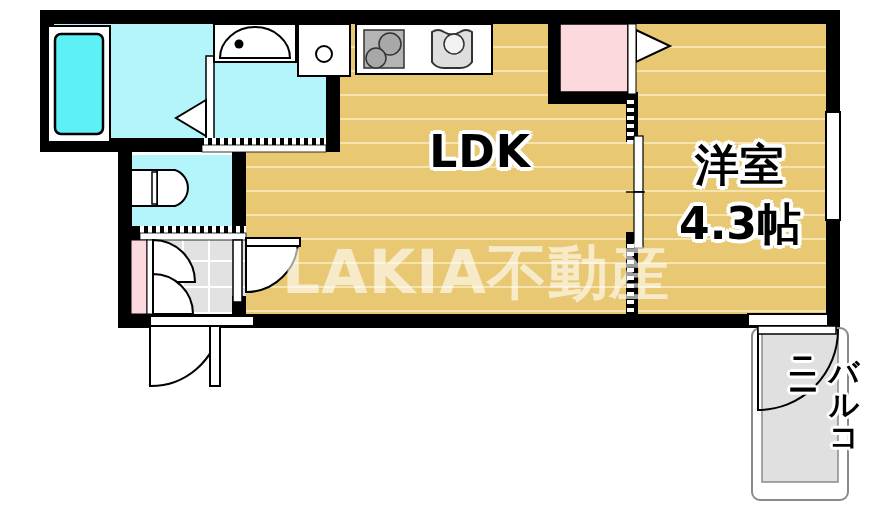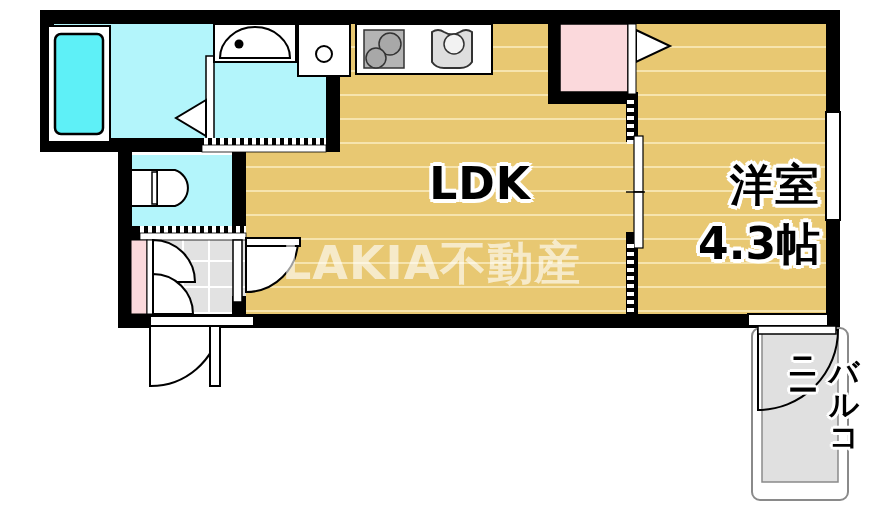--- a/index.html
+++ b/index.html
@@ -30,21 +30,20 @@
   .room-size {
     font-size: 44px;
     letter-spacing: 0px;
   }
   .label-stack {
     position: absolute;
     text-align: center;
     font-family: "DejaVu Sans", "Liberation Sans", sans-serif;
     font-weight: bold;
     color: #000;
-    margin-top: 32px;
   }
   .label-stack .line {
     display: block;
     text-shadow:
       3px 0 #fff, -3px 0 #fff, 0 3px #fff, 0 -3px #fff,
       2px 2px #fff, -2px 2px #fff, 2px -2px #fff, -2px -2px #fff,
       4px 0 #fff, -4px 0 #fff, 0 4px #fff, 0 -4px #fff,
       3px 3px #fff, -3px 3px #fff, 3px -3px #fff, -3px -3px #fff;
   }
   .vlabel {
@@ -57,21 +56,21 @@
     text-orientation: upright;
     letter-spacing: 2px;
     text-shadow:
       3px 0 #fff, -3px 0 #fff, 0 3px #fff, 0 -3px #fff,
       2px 2px #fff, -2px 2px #fff, 2px -2px #fff, -2px -2px #fff;
   }
   .watermark {
     position: absolute;
     font-family: "DejaVu Sans", "Liberation Sans", sans-serif;
     font-weight: bold;
-    font-size: 46px;
+    font-size: 60px;
     color: rgba(255,255,255,0.62);
     white-space: nowrap;
     letter-spacing: 1px;
     pointer-events: none;
   }
 </style>
 </head>
 <body>
 
 <div id="plan">
@@ -242,20 +241,20 @@
     </g>
 
   </svg>
 
   <div class="watermark" style="left:282px; top:233px;">LAKIA不動産</div>
 
   <div class="label-stack" style="left:400px; top:126px; width:160px;">
     <span class="line room-name">LDK</span>
   </div>
 
-  <div class="label-stack" style="left:660px; top:124px; width:160px;text-align:right;">
+  <div class="label-stack" style="left:660px; top:136px; width:160px;">
     <span class="line room-name">洋室</span>
     <span class="line room-size">4.3帖</span>
   </div>
 
   <div class="vlabel" style="left:782px; top:338px; height:140px;">バルコニー</div>
 
 </div>
 
 </body></html>

